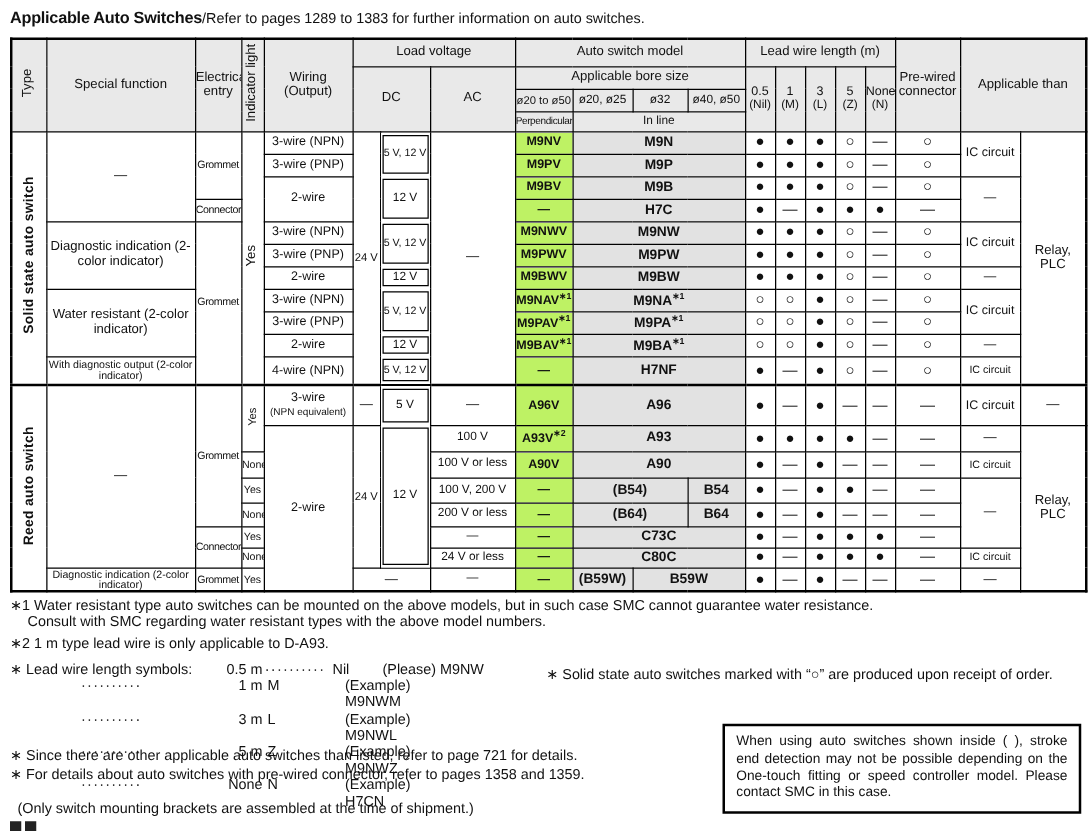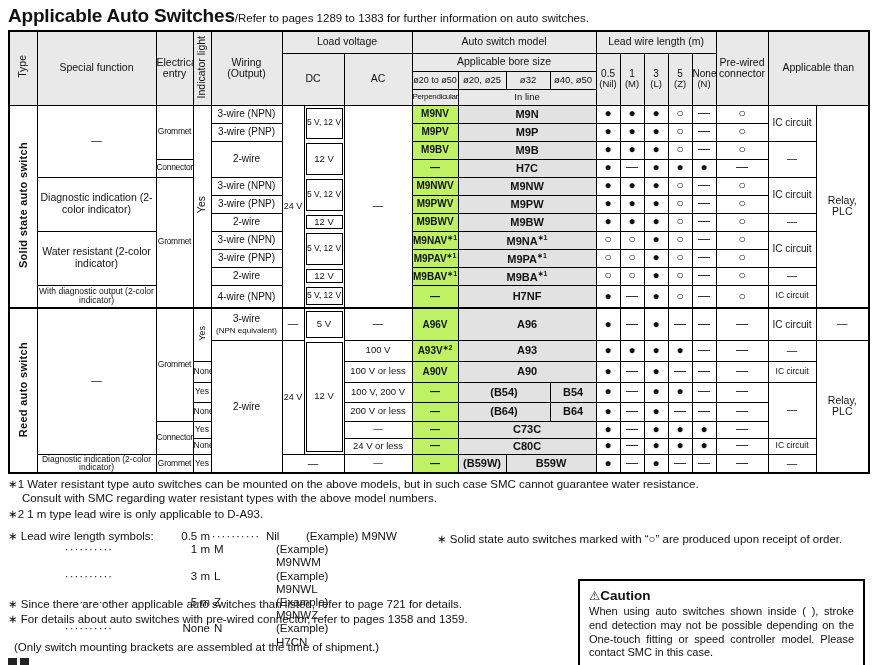--- a/index.html
+++ b/index.html
@@ -1,18 +1,18 @@
 <!DOCTYPE html>
 <html><head>
 <meta charset="utf-8">
 <style>
   html,body{margin:0;padding:0;background:#fff;}
   #root{position:relative;width:872px;height:665px;background:#fff;font-family:"Liberation Sans",sans-serif;color:#111;overflow:hidden;}
   #title{position:absolute;left:8px;top:5px;white-space:nowrap;}
-  #title .main{font-size:19px;font-weight:bold;letter-spacing:-0.2px;}
+  #title .main{font-size:13px;font-weight:bold;letter-spacing:-0.2px;}
   #title .sub{font-size:11.5px;font-weight:normal;}
   table{position:absolute;left:8px;top:30px;width:860px;border-collapse:collapse;table-layout:fixed;border:2px solid #000;}
   td{border:1px solid #000;padding:0;text-align:center;vertical-align:middle;font-size:10.5px;line-height:1.12;background:#fff;overflow:hidden;}
   td.hd{background:#e9e9e9;}
   .rot{writing-mode:vertical-rl;transform:rotate(180deg);white-space:nowrap;display:inline-block;font-size:10.5px;}
   .rot.big{font-weight:bold;font-size:11px;letter-spacing:0.3px;}
   td.vb{border:none;position:relative;background:#fff;}
   .vbox{position:absolute;top:2px;bottom:2px;left:1px;right:1px;border:1px solid #000;background:#fff;display:flex;align-items:center;justify-content:center;font-size:8.5px;white-space:nowrap;}
   tr.sec > td{border-top:2px solid #000;}
   td.dt{font-size:12px;}
@@ -417,21 +417,21 @@
 
   <div class="note" style="left:8px;top:477px">∗1 Water resistant type auto switches can be mounted on the above models, but in such case SMC cannot guarantee water resistance.</div>
   <div class="note" style="left:22px;top:492px">Consult with SMC regarding water resistant types with the above model numbers.</div>
   <div class="note" style="left:8px;top:507px">∗2 1 m type lead wire is only applicable to D-A93.</div>
 
   <div id="leadsym">
     <span style="grid-row:1;grid-column:1">∗ Lead wire length symbols:</span>
     <span class="len" style="grid-row:1">0.5 m</span>
       <span class="ldr" style="grid-row:1">··········</span>
       <span class="sym" style="grid-row:1">Nil</span>
-      <span class="ex" style="grid-row:1">(Example) M9NW</span>
+      <span class="ex" style="grid-row:1">(Please) M9NW</span>
     <span class="len" style="grid-row:2;grid-column:2">1 m</span>
       <span class="ldr" style="grid-row:2">··········</span>
       <span class="sym" style="grid-row:2">M</span>
       <span class="ex" style="grid-row:2">(Example) M9NWM</span>
     <span class="len" style="grid-row:3;grid-column:2">3 m</span>
       <span class="ldr" style="grid-row:3">··········</span>
       <span class="sym" style="grid-row:3">L</span>
       <span class="ex" style="grid-row:3">(Example) M9NWL</span>
     <span class="len" style="grid-row:4;grid-column:2">5 m</span>
       <span class="ldr" style="grid-row:4">··········</span>
@@ -443,21 +443,18 @@
       <span class="ex" style="grid-row:5">(Example) H7CN</span>
   </div>
 
   <div class="note" style="left:437px;top:532px">∗ Solid state auto switches marked with “○” are produced upon receipt of order.</div>
 
   <div class="note" style="left:8px;top:597px">∗ Since there are other applicable auto switches than listed, refer to page 721 for details.</div>
   <div class="note" style="left:8px;top:612px">∗ For details about auto switches with pre-wired connector, refer to pages 1358 and 1359.</div>
   <div class="note" style="left:14px;top:641px">(Only switch mounting brackets are assembled at the time of shipment.)</div>
 
   <div id="caution">
-    <div>
-      <span class="ci">⚠</span><span class="ct">Caution</span>
-    </div>
     <div class="cb">When using auto switches shown inside ( ), stroke end detection may not be possible depending on the One-touch fitting or speed controller model. Please contact SMC in this case.</div>
   </div>
 
   <div id="pgmark"><i></i><i></i></div>
 
 </div>
 
 </body></html>

